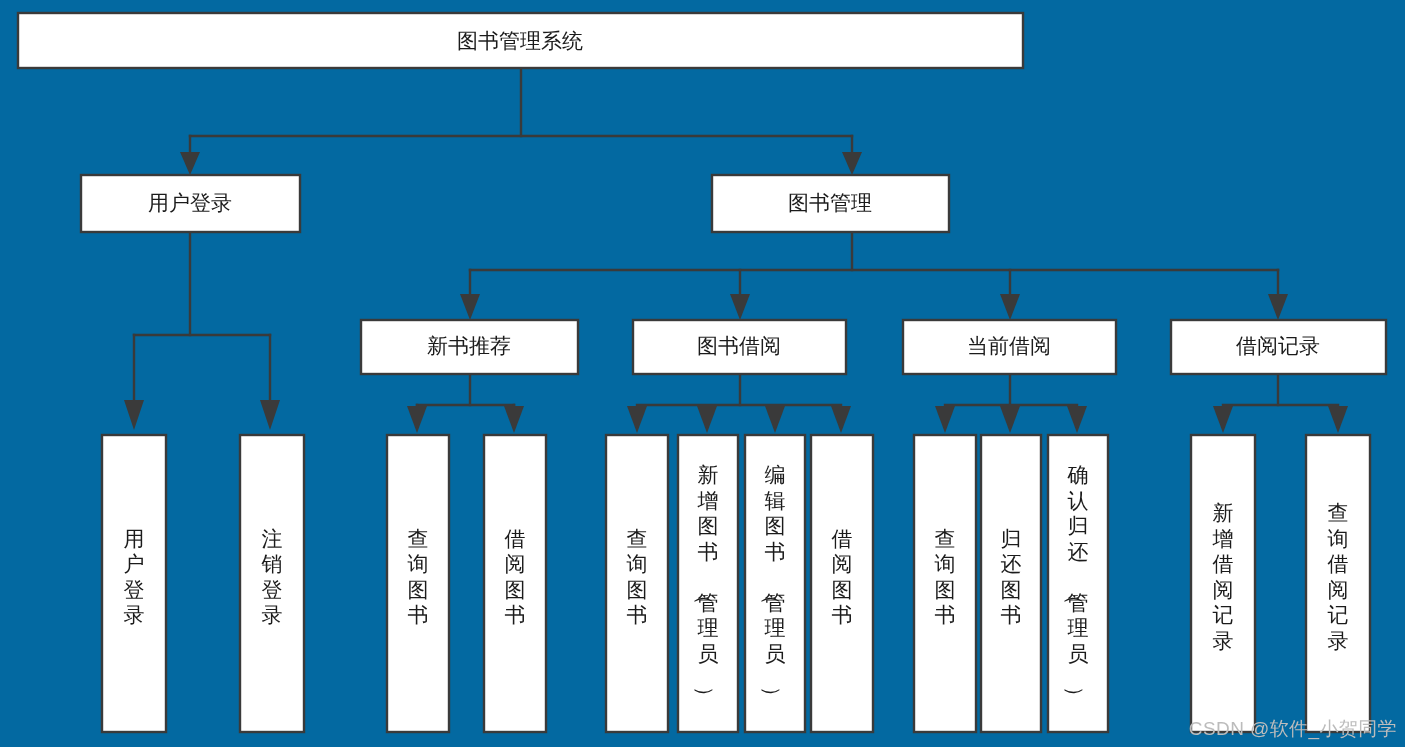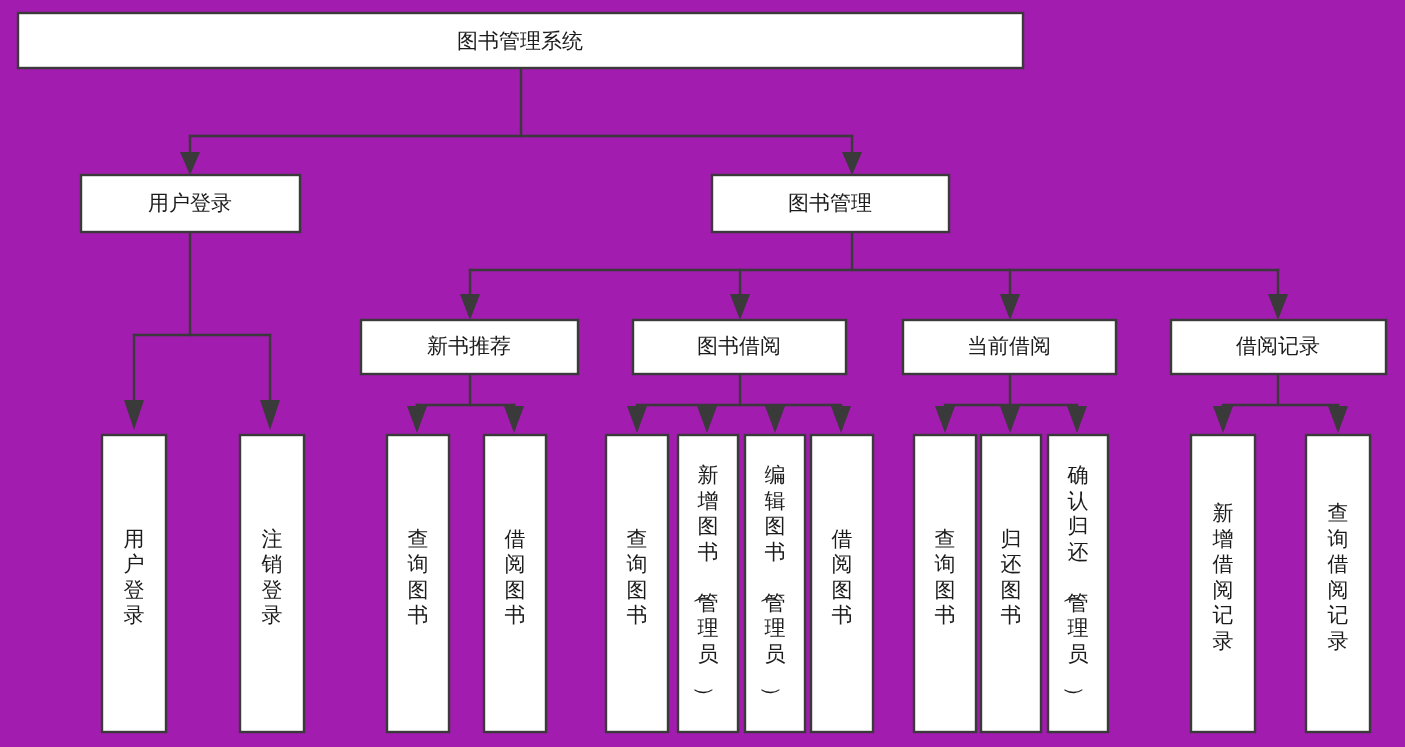--- a/index.html
+++ b/index.html
@@ -10,21 +10,21 @@
   body {
     width: 1405px;
     height: 747px;
     font-family: "Liberation Sans", "DejaVu Sans", sans-serif;
     overflow: hidden;
   }
   #diagram-root {
     position: relative;
     width: 1405px;
     height: 747px;
-    background: #a21caf;
+    background: #0369a1;
   }
   svg#flowchart {
     position: absolute;
     top: 0;
     left: 0;
     width: 1405px;
     height: 747px;
     display: block;
   }
   .node-box {
@@ -216,13 +216,14 @@
         <rect class="node-box" x="1191" y="435" width="64" height="297"></rect>
         <text class="node-label-v" x="1223" y="0"><tspan x="1223" y="520.25">新</tspan><tspan x="1223" y="545.75">增</tspan><tspan x="1223" y="571.25">借</tspan><tspan x="1223" y="596.75">阅</tspan><tspan x="1223" y="622.25">记</tspan><tspan x="1223" y="647.75">录</tspan></text>
       </g>
       <g>
         <rect class="node-box" x="1306" y="435" width="64" height="297"></rect>
         <text class="node-label-v" x="1338" y="0"><tspan x="1338" y="520.25">查</tspan><tspan x="1338" y="545.75">询</tspan><tspan x="1338" y="571.25">借</tspan><tspan x="1338" y="596.75">阅</tspan><tspan x="1338" y="622.25">记</tspan><tspan x="1338" y="647.75">录</tspan></text>
       </g>
     </g>
   </svg>
 
+  <div class="watermark">CSDN @软件_小贺同学</div>
 </div>
 
 </body></html>

